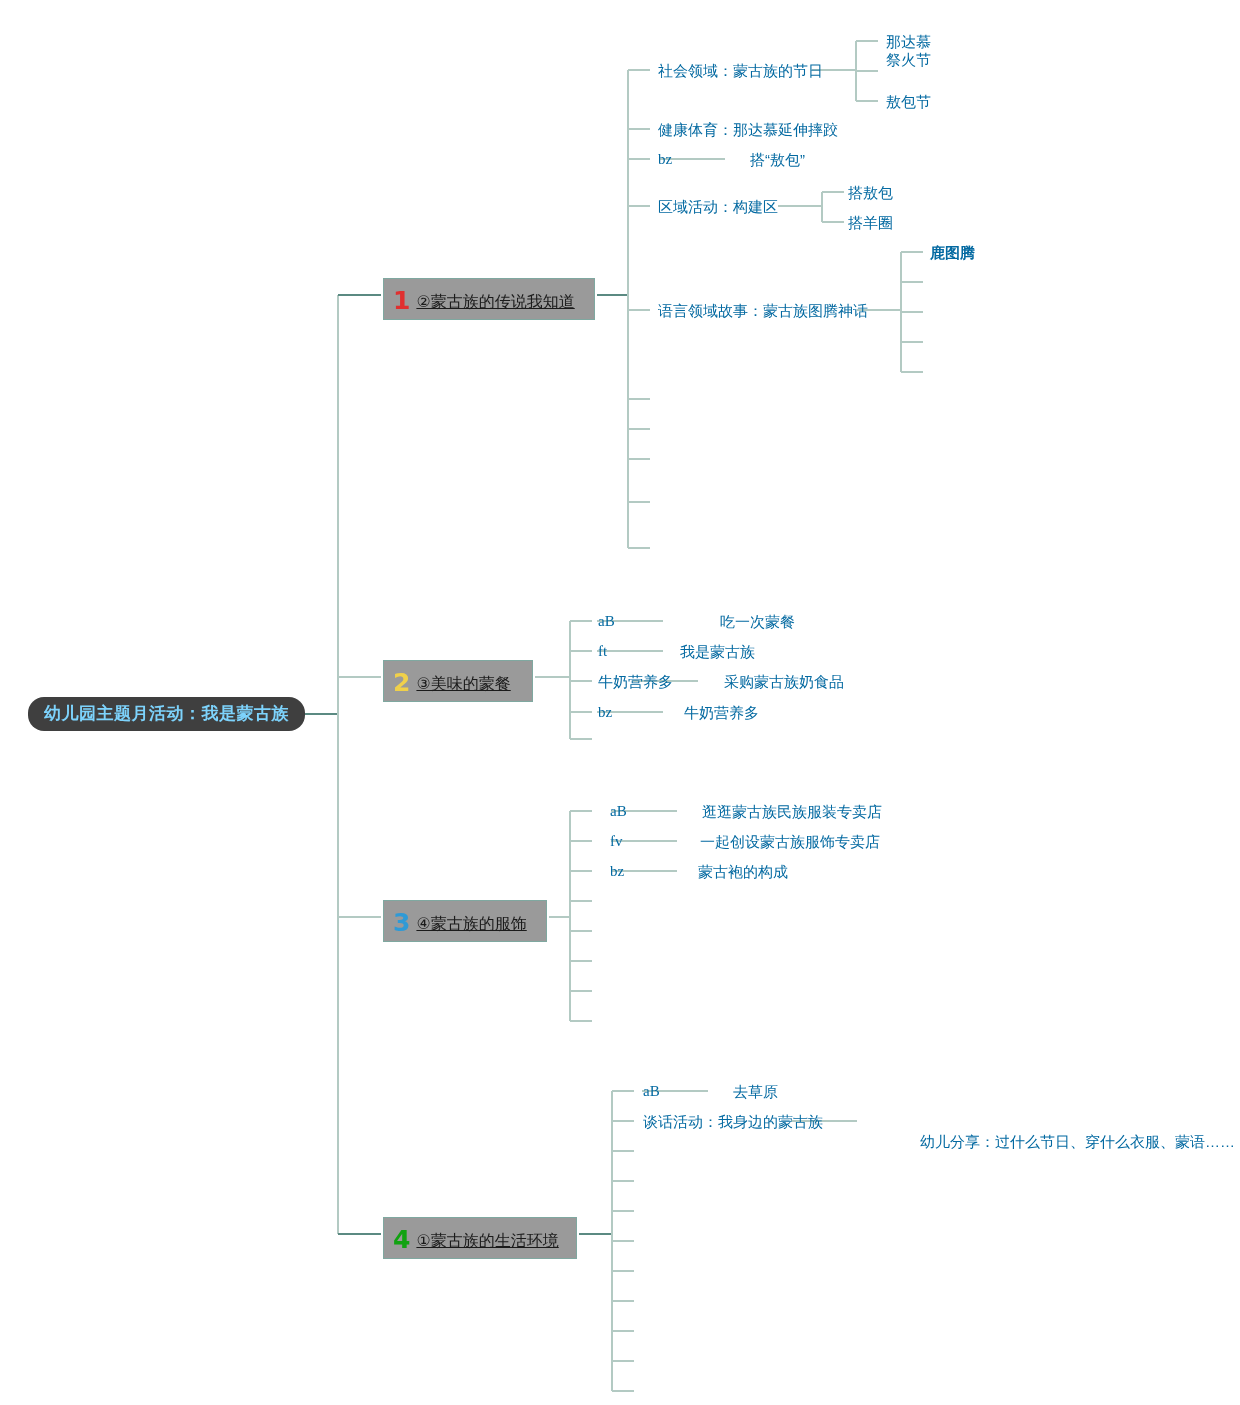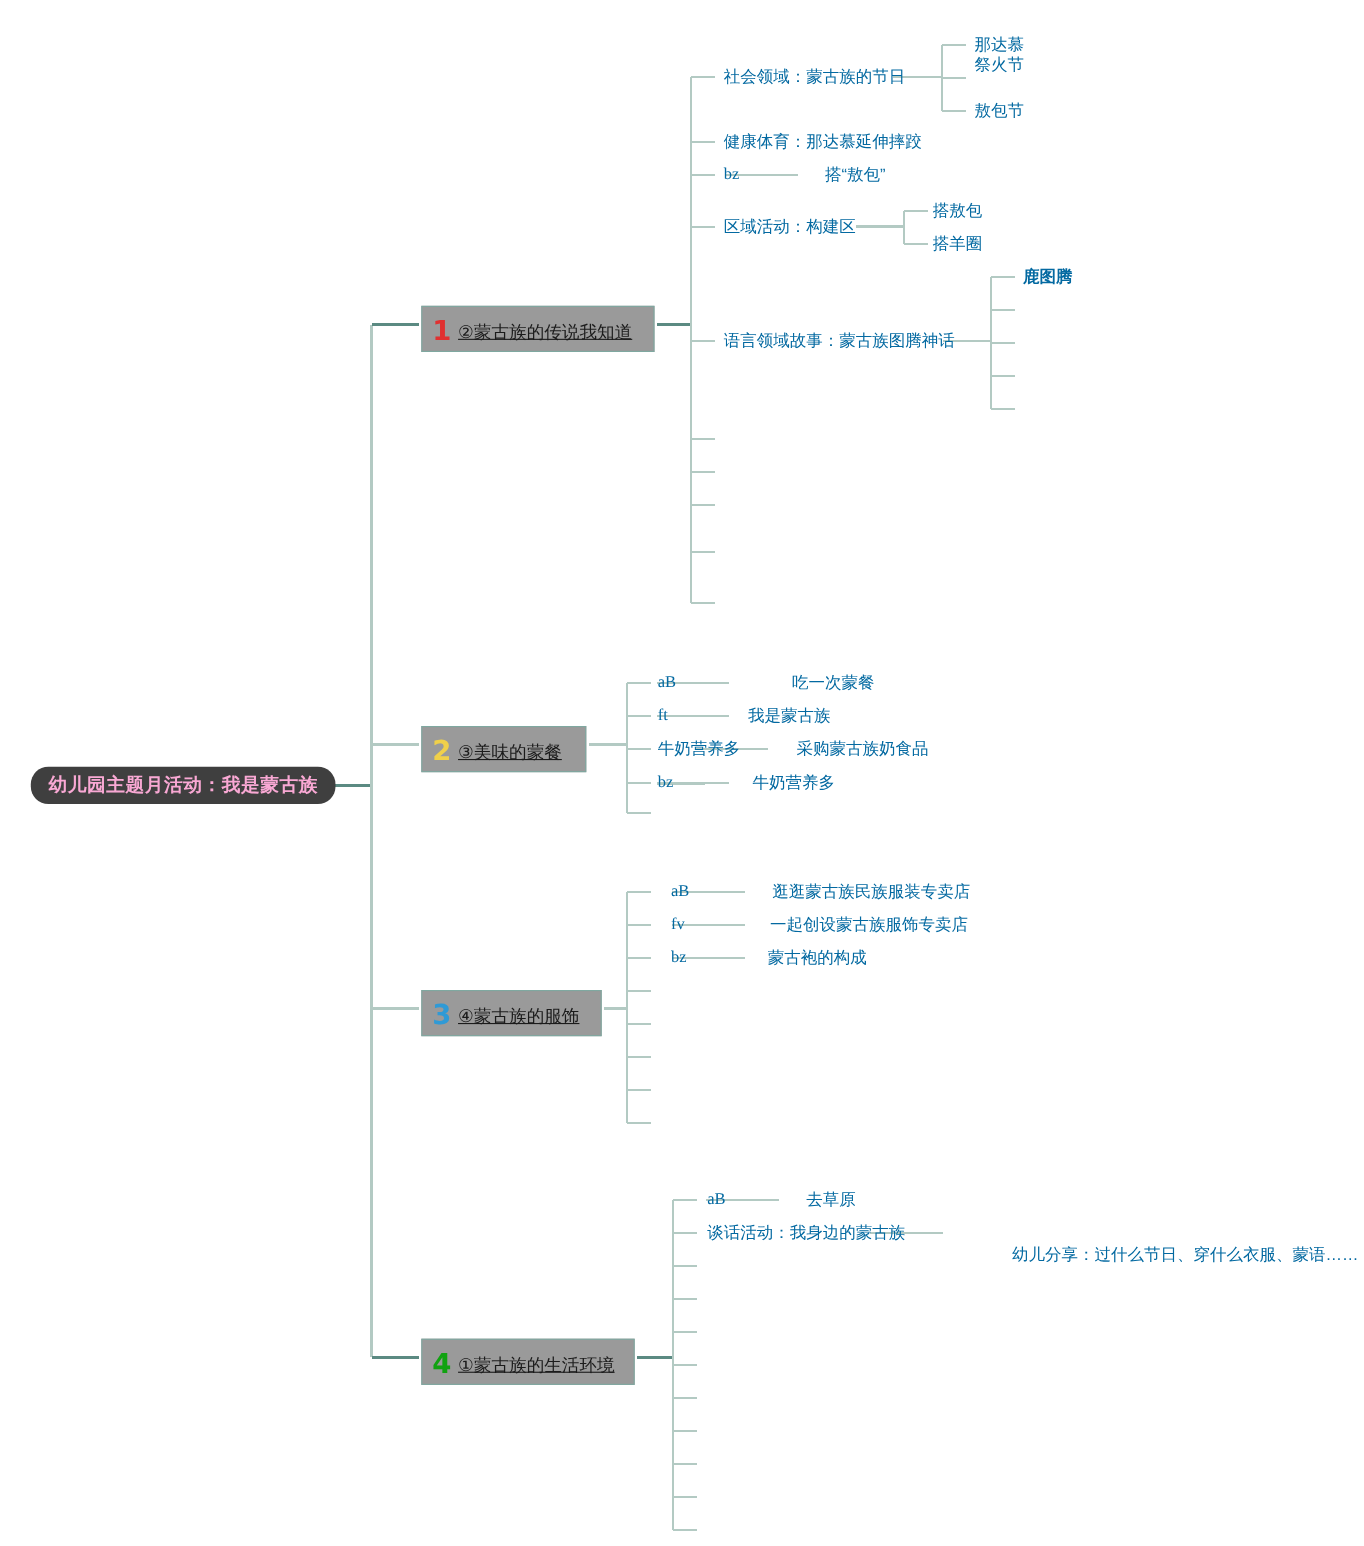--- a/index.html
+++ b/index.html
@@ -26,21 +26,21 @@
     pointer-events: none;
   }
   .node {
     position: absolute;
     white-space: nowrap;
     line-height: 1;
   }
   
   .root-node {
     background: #3f3f3f;
-    color: #f9a8d4;
+    color: #7dd3fc;
     border-radius: 16px;
     padding: 8px 16px 9px 16px;
     font-size: 17px;
     font-weight: bold;
     letter-spacing: 0.5px;
   }
   
   .branch-box {
     background: #9a9a9a;
     border: 1px solid #7fa8a0;

